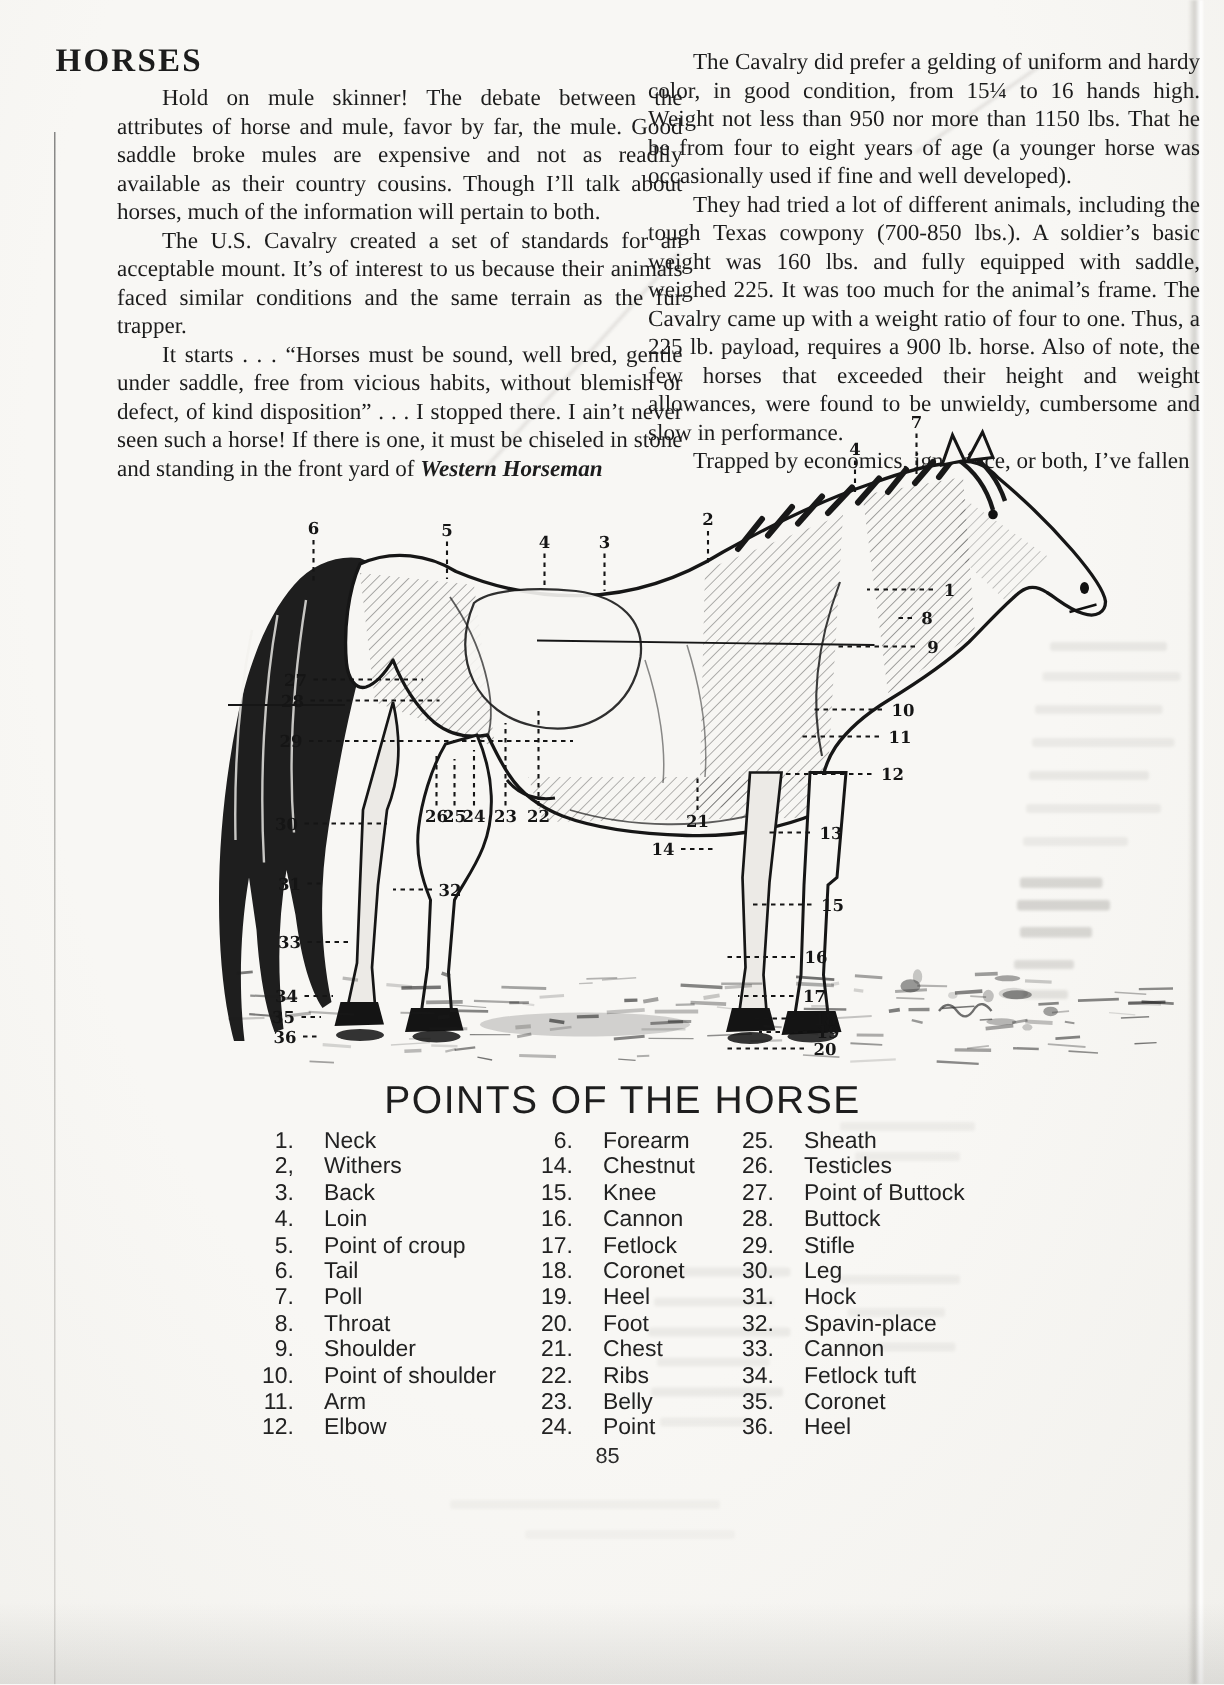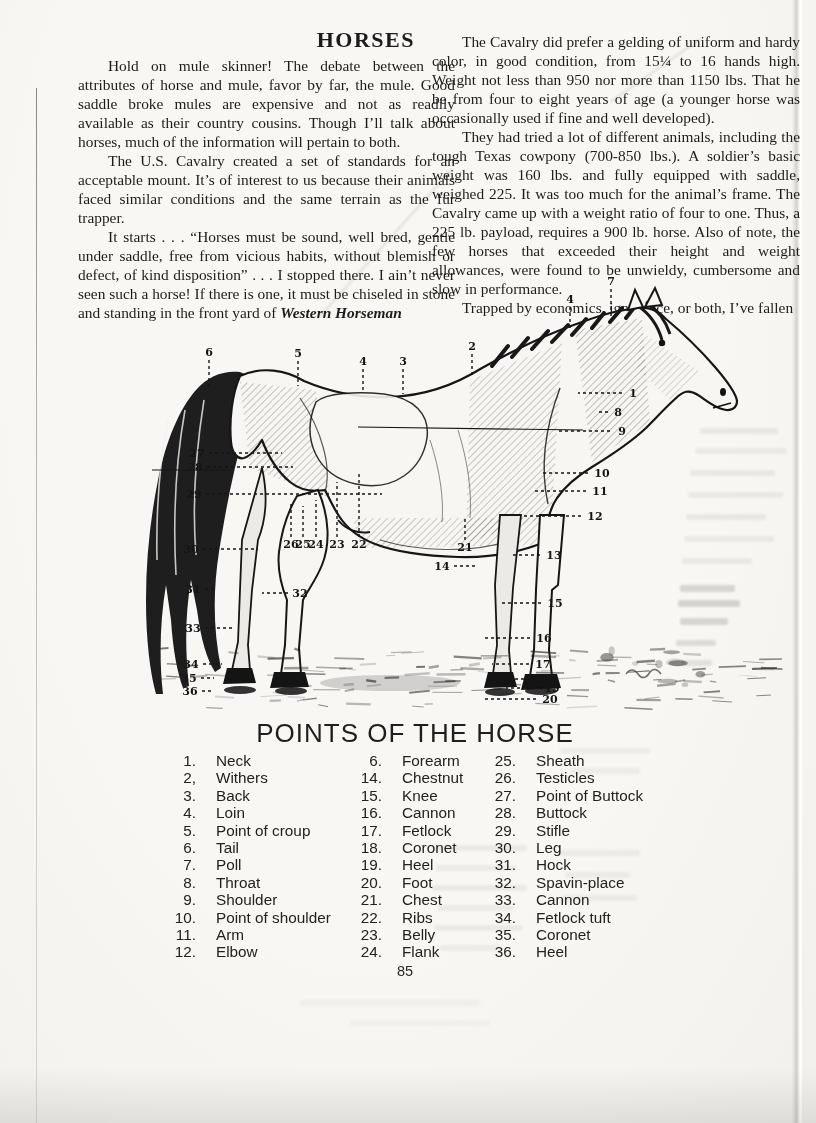--- a/index.html
+++ b/index.html
@@ -16,21 +16,21 @@
   .right-edge{position:absolute;left:792px;top:0;width:10px;height:1123px;
     background:linear-gradient(90deg,rgba(0,0,0,0) 0,rgba(120,118,112,.28) 45%,rgba(255,255,255,.9) 80%);filter:blur(.6px);}
   .bottom-shade{position:absolute;left:0;top:1068px;width:816px;height:55px;
     background:linear-gradient(rgba(0,0,0,0),rgba(70,70,66,.12));}
   .crease{position:absolute;background:rgba(110,108,100,.18);filter:blur(1px);}
   .crease1{left:452px;top:168px;width:2px;height:200px;transform:rotate(42deg);transform-origin:top left;}
   .crease2{left:700px;top:38px;width:2px;height:110px;transform:rotate(55deg);transform-origin:top left;}
   .ghost{position:absolute;background:#8d8b85;border-radius:2px;filter:blur(1.1px);}
 
   
-  .page-title{position:absolute;left:37px;top:27px;width:378px;text-align:right;
+  .page-title{position:absolute;left:37px;top:27px;width:378px;text-align:left;
     font-size:22px;font-weight:bold;letter-spacing:1.5px;}
   .col{position:absolute;font-size:15.4px;line-height:19px;text-align:justify;}
   .col-left{left:38px;top:56px;width:377px;padding-left:40px;}
   .col-right{left:432px;top:32px;width:368px;}
   .col p{margin:0;text-indent:30px;}
   .col p.noindent{text-indent:0;}
   .wh{font-style:italic;font-weight:bold;}
 
   
   #horse-svg{position:absolute;left:0;top:0;pointer-events:none;}
@@ -452,21 +452,21 @@
       <div class="legend-row">
         <span class="lnum">22.</span>
         <span class="ltxt">Ribs</span>
       </div>
       <div class="legend-row">
         <span class="lnum">23.</span>
         <span class="ltxt">Belly</span>
       </div>
       <div class="legend-row">
         <span class="lnum">24.</span>
-        <span class="ltxt">Flank</span>
+        <span class="ltxt">Point</span>
       </div>
     </div>
   <div class="legend-col" id="legend-col-2">
       <div class="legend-row">
         <span class="lnum">25.</span>
         <span class="ltxt">Sheath</span>
       </div>
       <div class="legend-row">
         <span class="lnum">26.</span>
         <span class="ltxt">Testicles</span>

